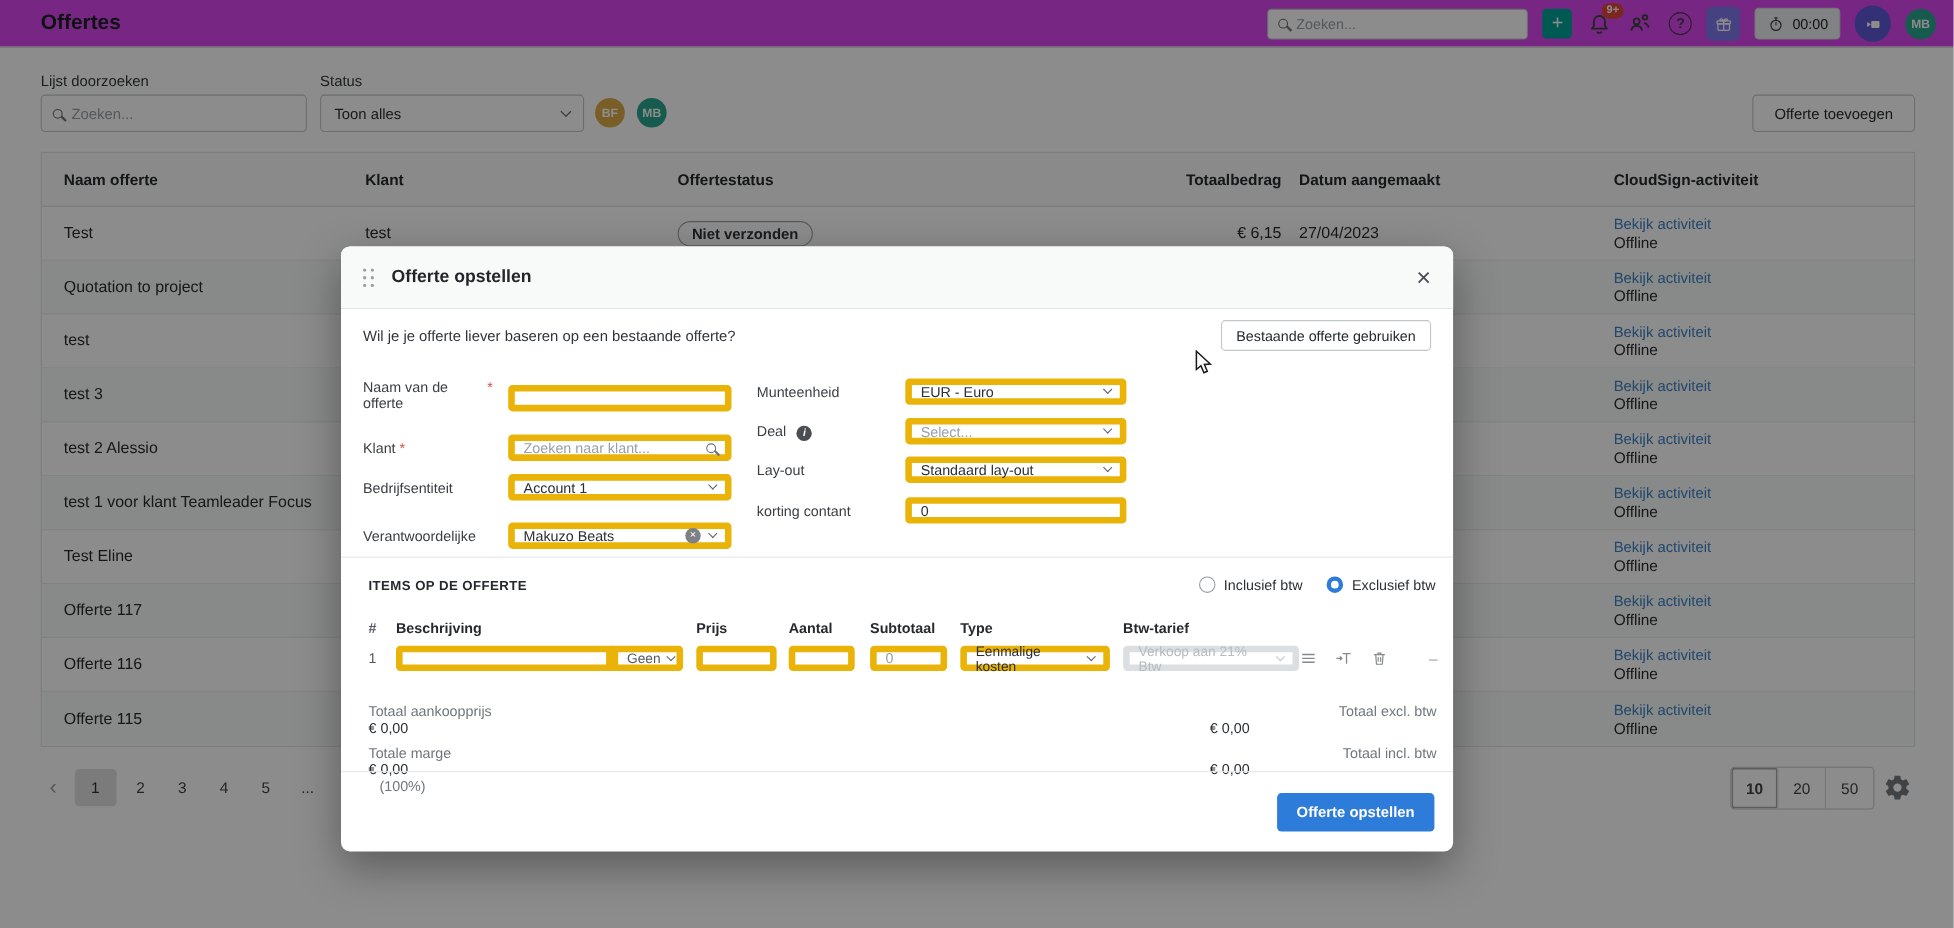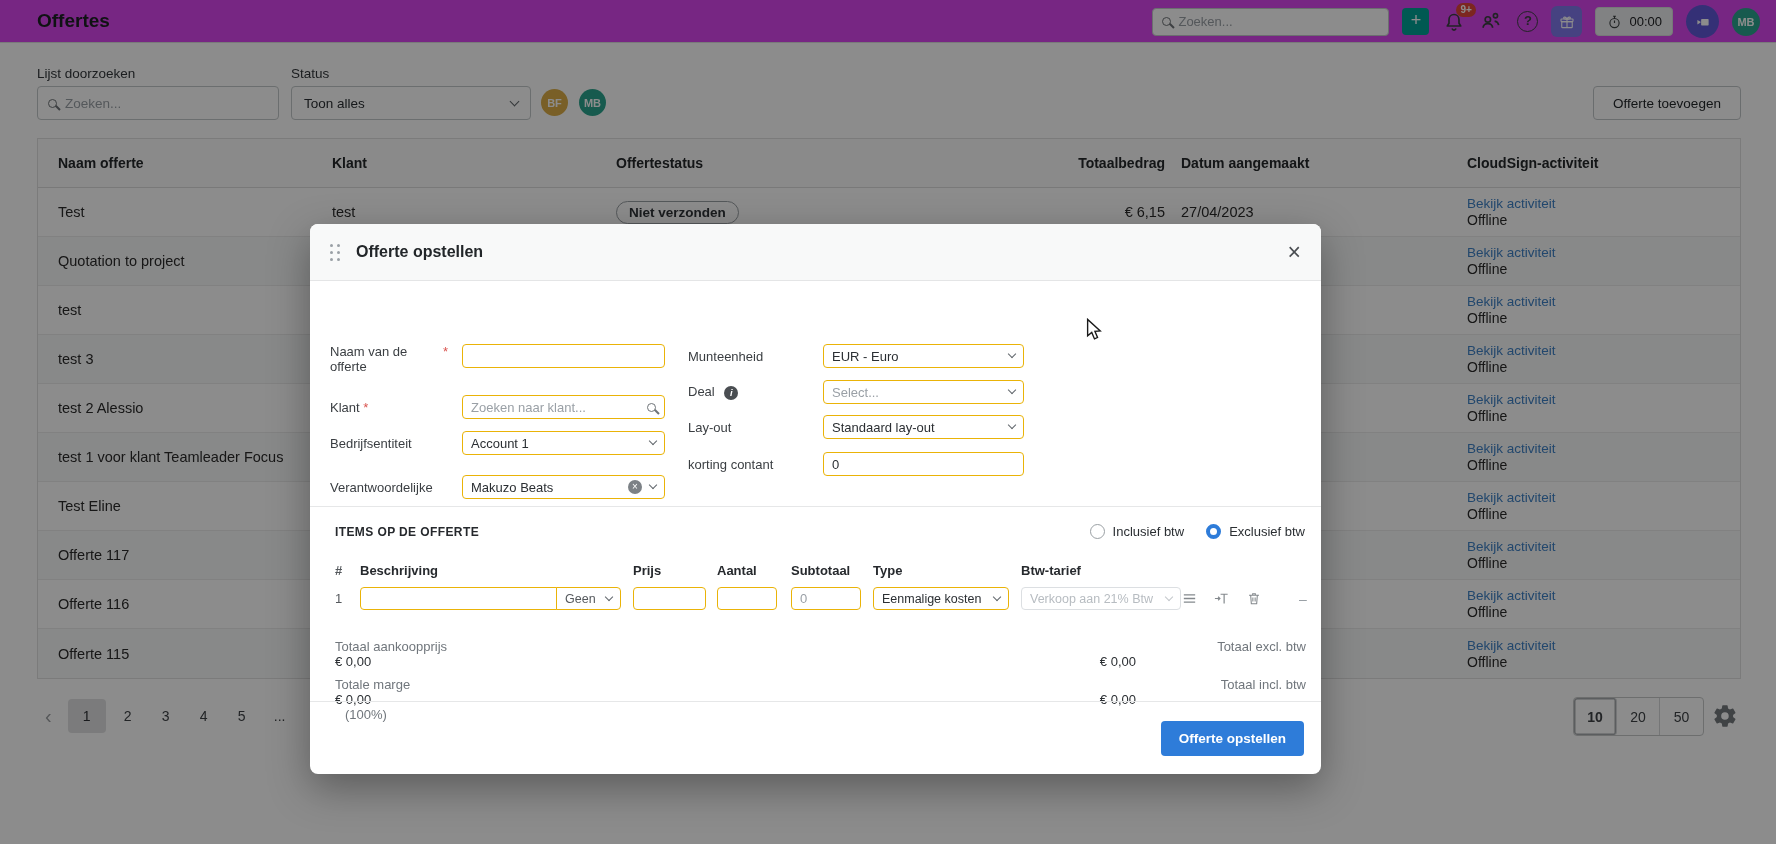--- a/index.html
+++ b/index.html
@@ -100,21 +100,21 @@
   .m-close { margin-left:auto; font-size:23px; color:#4a4e52; line-height:1; }
   .m-sub { position:absolute; left:20px; right:20px; top:67px; display:flex; align-items:center;
            justify-content:space-between; }
   .m-q { font-size:13.5px; color:#30343a; }
   .m-existing { height:28px; padding:0 13px; border:1px solid #c3c6c8; border-radius:4px; background:#fff;
                 font-size:13px; color:#26292d; display:flex; align-items:center; }
 
   .fl-label { font-size:13px; color:#3a3e42; }
   .req { color:#d9544f; }
   .frow { position:absolute; display:flex; align-items:center; }
-  .fld { height:24px; border:1px solid #eab308; border-radius:4px; background:#fff; font-size:13px;
+  .fld { height:24px; border:6px solid #eab308; border-radius:4px; background:#fff; font-size:13px;
          color:#2b2f33; display:flex; align-items:center; padding:0 8px; gap:6px; }
   .fld input { border:none; outline:none; width:100%; font-size:13px; color:#2b2f33;
                font-family:inherit; background:transparent; }
   .fld input::placeholder { color:#9aa0a6; }
   .fld .chev { margin-left:auto; width:6px; height:6px; }
   .ph { color:#9aa0a6; }
   .info-i { width:14px; height:14px; border-radius:50%; background:#4a4e52; color:#fff; font-size:9.5px;
             font-weight:700; text-align:center; line-height:14px; display:inline-block; margin-left:6px;
             font-style:italic; }
   .clear-i { width:14px; height:14px; border-radius:50%; background:#7c8186; color:#fff; font-size:10px;
@@ -389,22 +389,26 @@
         <i></i>
         <i></i>
         <i></i>
         <i></i>
         <i></i>
     </div>
     <div class="m-title">Offerte opstellen</div>
     <div class="m-close">×</div>
   </div>
 
-
-  <div class="frow" style="left:20px; top:120px; width:335px; align-items:flex-start;">
+  <div class="m-sub">
+    <div class="m-q">Wil je je offerte liever baseren op een bestaande offerte?</div>
+    <div class="m-existing">Bestaande offerte gebruiken</div>
+  </div>
+
+  <div class="frow" style="left:20px; top:120px; width:335px; align-items:flex-end;">
     <div class="fl-label" style="width:132px; position:relative;">
       <span style="display:inline-block; width:92px;">Naam van de offerte</span>
       <span class="req" style="position:absolute; right:14px; top:0;">*</span>
     </div>
     <div class="fld" style="width:203px;">
       <input type="text" value="" style="">
     </div>
   </div>
   <div class="frow" style="left:20px; top:171px; width:335px;">
     <div class="fl-label" style="width:132px;">

